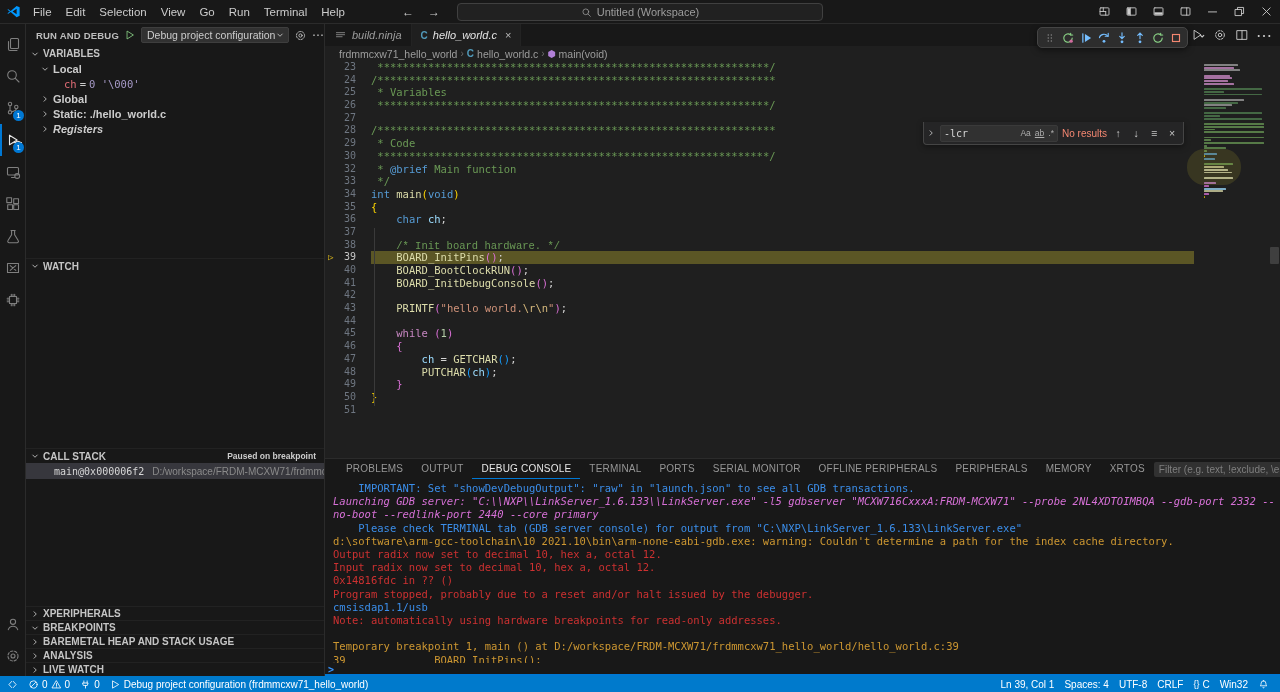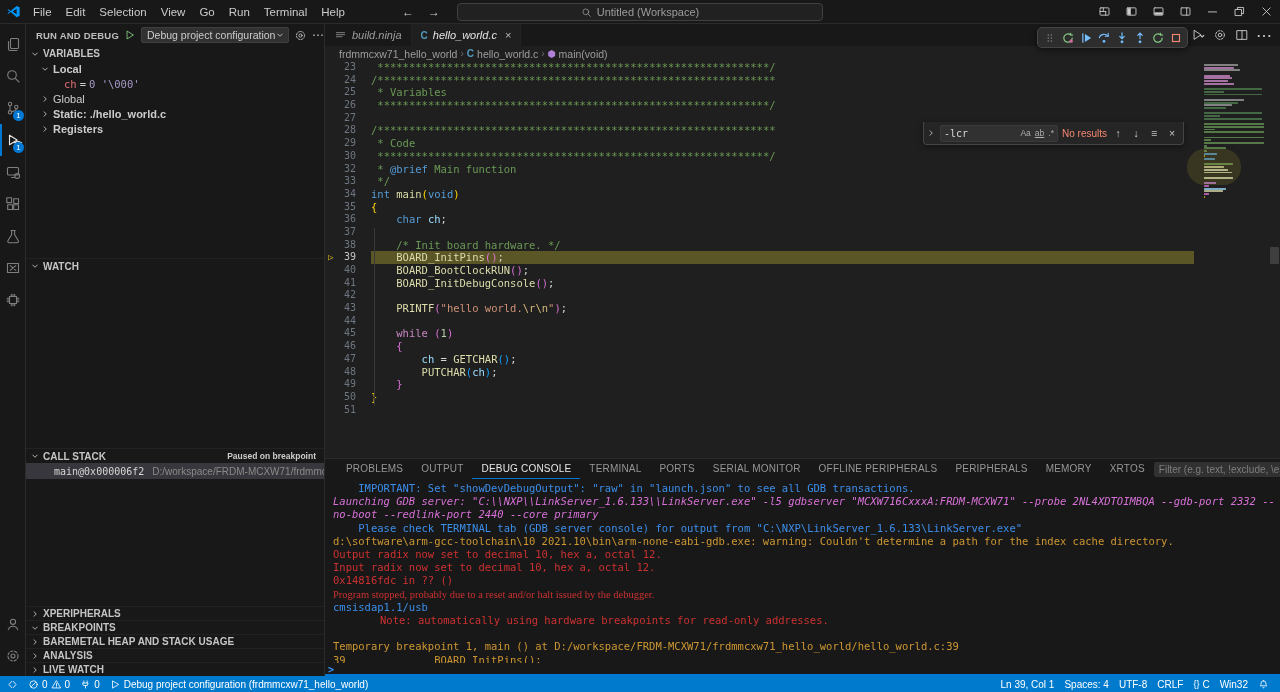--- a/index.html
+++ b/index.html
@@ -371,37 +371,37 @@
           <span style="color: rgb(224, 108, 117);">ch</span>
           <span style="color: rgb(204, 204, 204);"> = </span>
           <span style="color: rgb(168, 155, 201);">0 '\000'</span>
         </div>
         <div class="tree-row" style="padding-left: 14px;">
           <span class="chev">
             <svg viewBox="0 0 16 16">
               <path d="M6 4l4 4-4 4"></path>
             </svg>
           </span>
-          <span style="font-weight: normal;">Global</span>
+          <span style="font-weight: bold;">Global</span>
         </div>
         <div class="tree-row" style="padding-left: 14px;">
           <span class="chev">
             <svg viewBox="0 0 16 16">
               <path d="M6 4l4 4-4 4"></path>
             </svg>
           </span>
           <span style="font-weight: bold;">Static: ./hello_world.c</span>
         </div>
         <div class="tree-row" style="padding-left: 14px;">
           <span class="chev">
             <svg viewBox="0 0 16 16">
               <path d="M6 4l4 4-4 4"></path>
             </svg>
           </span>
-          <span style="font-weight: bold;">Registers</span>
+          <span style="font-weight: bold; font-style: italic;">Registers</span>
         </div>
       </div>
     <div id="watch">
         <div class="sec-header">
           <span class="chev">
             <svg viewBox="0 0 16 16">
               <path d="M4 6l4 4 4-4"></path>
             </svg>
           </span>
           <span>WATCH</span>
@@ -565,21 +565,21 @@
           <div class="cline">
             <span class="lnum">36</span>
             <span class="ltext"><span style="color: rgb(212, 212, 212);">    </span><span style="color: rgb(86, 156, 214);">char</span><span style="color: rgb(212, 212, 212);"> </span><span style="color: rgb(156, 220, 254);">ch</span><span style="color: rgb(212, 212, 212);">;</span></span>
           </div>
           <div class="cline">
             <span class="lnum">37</span>
             <span class="ltext"></span>
           </div>
           <div class="cline">
             <span class="lnum">38</span>
-            <span class="ltext"><span style="color: rgb(106, 153, 85);">    /* Init board hardware. */</span></span>
+            <span class="ltext"><span style="color: rgb(106, 153, 85); font-family: Liberation Mono, monospace;">    /* Init board hardware. */</span></span>
           </div>
           <div class="cline cur">
             <span class="bp-arrow">▷</span>
             <span class="lnum">39</span>
             <span class="ltext"><span style="color: rgb(212, 212, 212);">    </span><span style="color: rgb(220, 220, 170);">BOARD_InitPins</span><span style="color: rgb(218, 112, 214);">(</span><span style="color: rgb(218, 112, 214);">)</span><span style="color: rgb(212, 212, 212);">;</span></span>
           </div>
           <div class="cline">
             <span class="lnum">40</span>
             <span class="ltext"><span style="color: rgb(212, 212, 212);">    </span><span style="color: rgb(220, 220, 170);">BOARD_BootClockRUN</span><span style="color: rgb(218, 112, 214);">(</span><span style="color: rgb(218, 112, 214);">)</span><span style="color: rgb(212, 212, 212);">;</span></span>
           </div>
@@ -720,23 +720,23 @@
           </div>
         </div>
       <div id="console">
           <div class="conline mono" style="color: rgb(59, 142, 234);">    IMPORTANT: Set "showDevDebugOutput": "raw" in "launch.json" to see all GDB transactions.</div>
           <div class="conline mono" style="color: rgb(214, 112, 214); font-style: italic;">Launching GDB server: "C:\\NXP\\LinkServer_1.6.133\\LinkServer.exe" -l5 gdbserver "MCXW716CxxxA:FRDM-MCXW71" --probe 2NL4XDTOIMBQA --gdb-port 2332 --no-boot --redlink-port 2440 --core primary</div>
           <div class="conline mono" style="color: rgb(59, 142, 234);">    Please check TERMINAL tab (GDB server console) for output from "C:\NXP\LinkServer_1.6.133\LinkServer.exe"</div>
           <div class="conline mono" style="color: rgb(205, 151, 49);">d:\software\arm-gcc-toolchain\10 2021.10\bin\arm-none-eabi-gdb.exe: warning: Couldn't determine a path for the index cache directory.</div>
           <div class="conline mono" style="color: rgb(205, 49, 49);">Output radix now set to decimal 10, hex a, octal 12.</div>
           <div class="conline mono" style="color: rgb(205, 49, 49);">Input radix now set to decimal 10, hex a, octal 12.</div>
           <div class="conline mono" style="color: rgb(205, 49, 49);">0x14816fdc in ?? ()</div>
-          <div class="conline mono" style="color: rgb(205, 49, 49); font-family: Liberation Serif, serif;">Program stopped, probably due to a reset and/or halt issued by the debugger.</div>
+          <div class="conline mono" style="color: rgb(205, 49, 49);">Program stopped, probably due to a reset and/or halt issued by the debugger.</div>
           <div class="conline mono" style="color: rgb(59, 142, 234);">cmsisdap1.1/usb</div>
-          <div class="conline mono" style="color: rgb(205, 49, 49); margin-left: 47px;">Note: automatically using hardware breakpoints for read-only addresses.</div>
+          <div class="conline mono" style="color: rgb(205, 49, 49);">Note: automatically using hardware breakpoints for read-only addresses.</div>
           <div class="conline mono" style="color: rgb(205, 49, 49);">&nbsp;</div>
           <div class="conline mono" style="color: rgb(205, 151, 49);">Temporary breakpoint 1, main () at D:/workspace/FRDM-MCXW71/frdmmcxw71_hello_world/hello_world.c:39</div>
           <div class="conline mono" style="color: rgb(205, 151, 49);">39              BOARD_InitPins();</div>
         </div>
       <div id="console-input">
         <span class="prompt mono">&gt;</span>
       </div>
       <div id="panel-focusline"></div>
     </div>
   </div>

